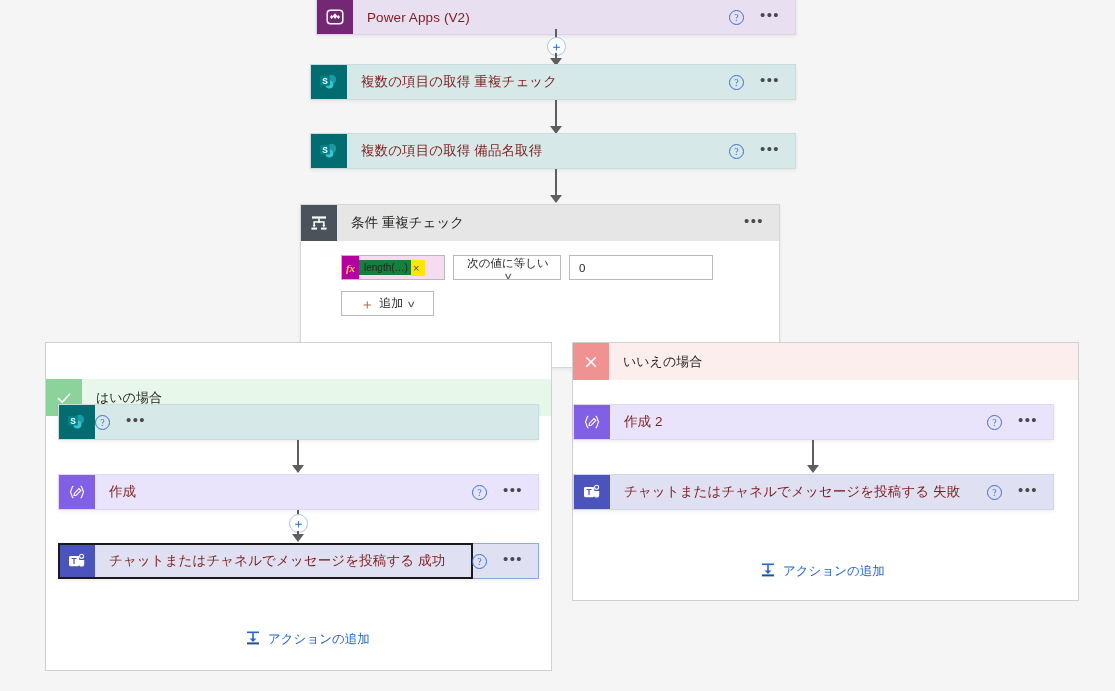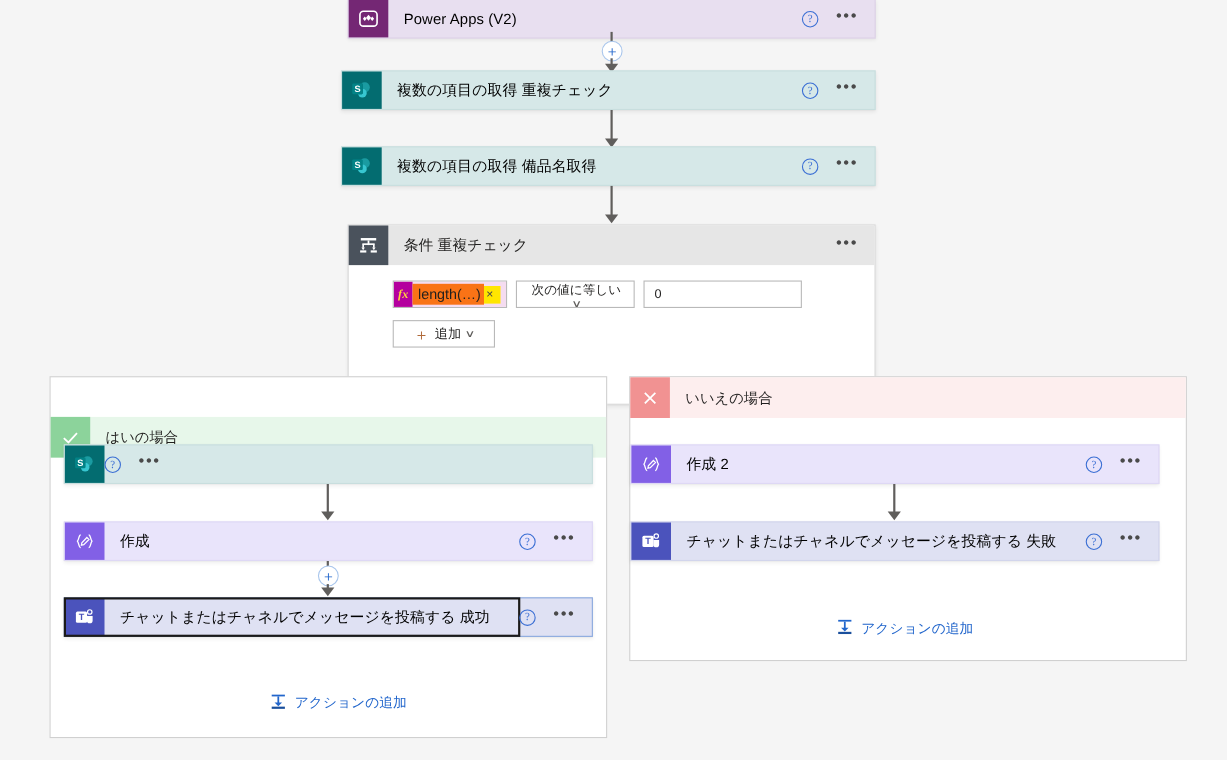--- a/index.html
+++ b/index.html
@@ -22,21 +22,21 @@
     background:#fff;
     box-shadow:0 .3px .9px rgba(0,0,0,.07),0 1.6px 3.6px rgba(0,0,0,.07);
   }
   .card .ic{
     width:36px;min-width:36px;
     display:flex;align-items:center;justify-content:center;
   }
   .card .title{
     flex:1;display:flex;align-items:center;
     padding-left:14px;
-    font-size:13.5px;color:#000000;
+    font-size:13.5px;color:#7f1d1d;
     letter-spacing:.1px;white-space:nowrap;overflow:hidden;
   }
   .card .acts{
     display:flex;align-items:center;gap:6px;
     padding-right:13px;
   }
   .help{
     width:15px;height:15px;border-radius:50%;
     border:1.2px solid #3b6fd4;color:#3b6fd4;
     font-size:10px;line-height:13px;text-align:center;
@@ -94,21 +94,21 @@
   }
   .tokenbox .tkwrap{display:flex;align-items:center;background:#f5dcf0;height:100%;flex:1;}
   .tokenbox .fx{
     width:17px;height:100%;background:#a4262c;
     background:#b4009e;
     color:#ffd23f;font-style:italic;font-weight:bold;
     font-size:11px;display:flex;align-items:center;justify-content:center;
     font-family:"Liberation Serif",serif;
   }
   .tokenbox .tklabel{
-    background:#f97316;color:#201f1e;font-size:13px;
+    background:#15803d;color:#201f1e;font-size:10px;
     padding:2px 3px 2px 5px;white-space:nowrap;
   }
   .tokenbox .tkx{background:#ffe600;color:#4a4a4a;font-size:11px;padding:2px 6px 2px 2px;}
 
   .opbox{
     width:108px;height:25px;box-sizing:border-box;
     border:1px solid #b9b9b9;background:#fff;
     display:flex;align-items:center;justify-content:space-between;
     padding:0 7px 0 9px;font-size:11.5px;color:#201f1e;flex-direction:column;
   }
@@ -219,21 +219,21 @@
     <div class="title">複数の項目の取得 備品名取得</div>
     <div class="acts">
       <div class="help">?</div>
       <div class="dots">•••</div>
     </div>
   </div>
 
   <div class="conn" style="left:555px;top:169px;height:28px;"></div>
   <div class="arrowhead" style="left:550px;top:195px;"></div>
 
-  <div class="cond" style="left:316px;top:204px;width:480px;height:164px;">
+  <div class="cond" style="left:300px;top:204px;width:480px;height:164px;">
     <div class="cond-head">
       <div class="ic">
         <svg width="22" height="22" viewBox="0 0 22 22">
           <rect x="4" y="4.4" width="14" height="2.2" fill="#fff"></rect>
           <rect x="10.2" y="6.6" width="1.6" height="4.2" fill="#fff"></rect>
           <rect x="5.4" y="9.2" width="11.2" height="1.5" fill="#fff"></rect>
           <rect x="5.4" y="10.2" width="1.5" height="3.0" fill="#fff"></rect>
           <rect x="15.1" y="10.2" width="1.5" height="3.0" fill="#fff"></rect>
           <path d="M6.15 15.4 L4.6 12.9 L7.7 12.9 Z" fill="#fff"></path>
           <path d="M15.85 15.4 L14.3 12.9 L17.4 12.9 Z" fill="#fff"></path>

